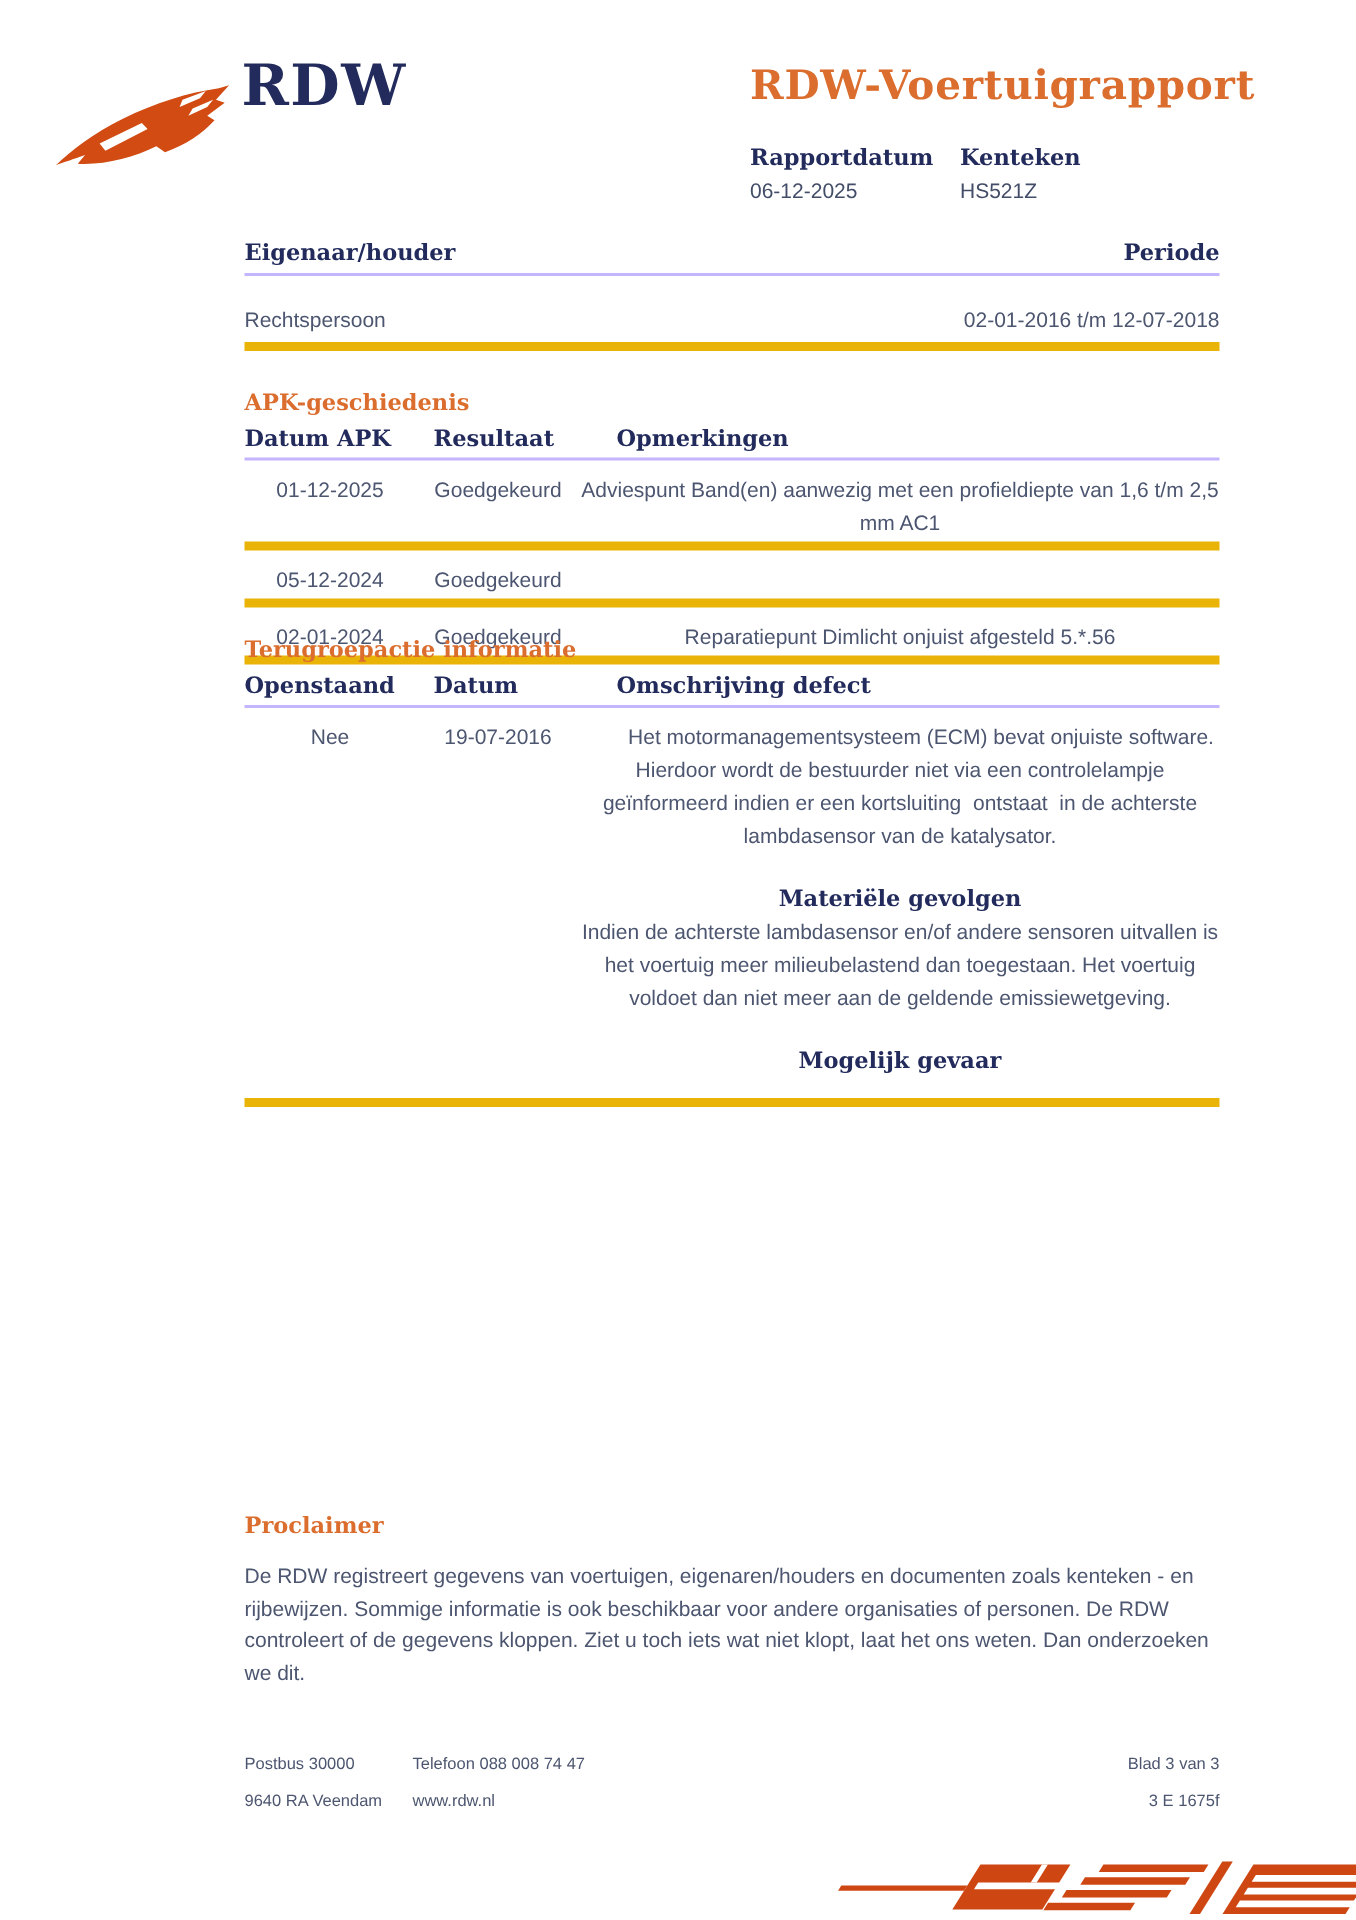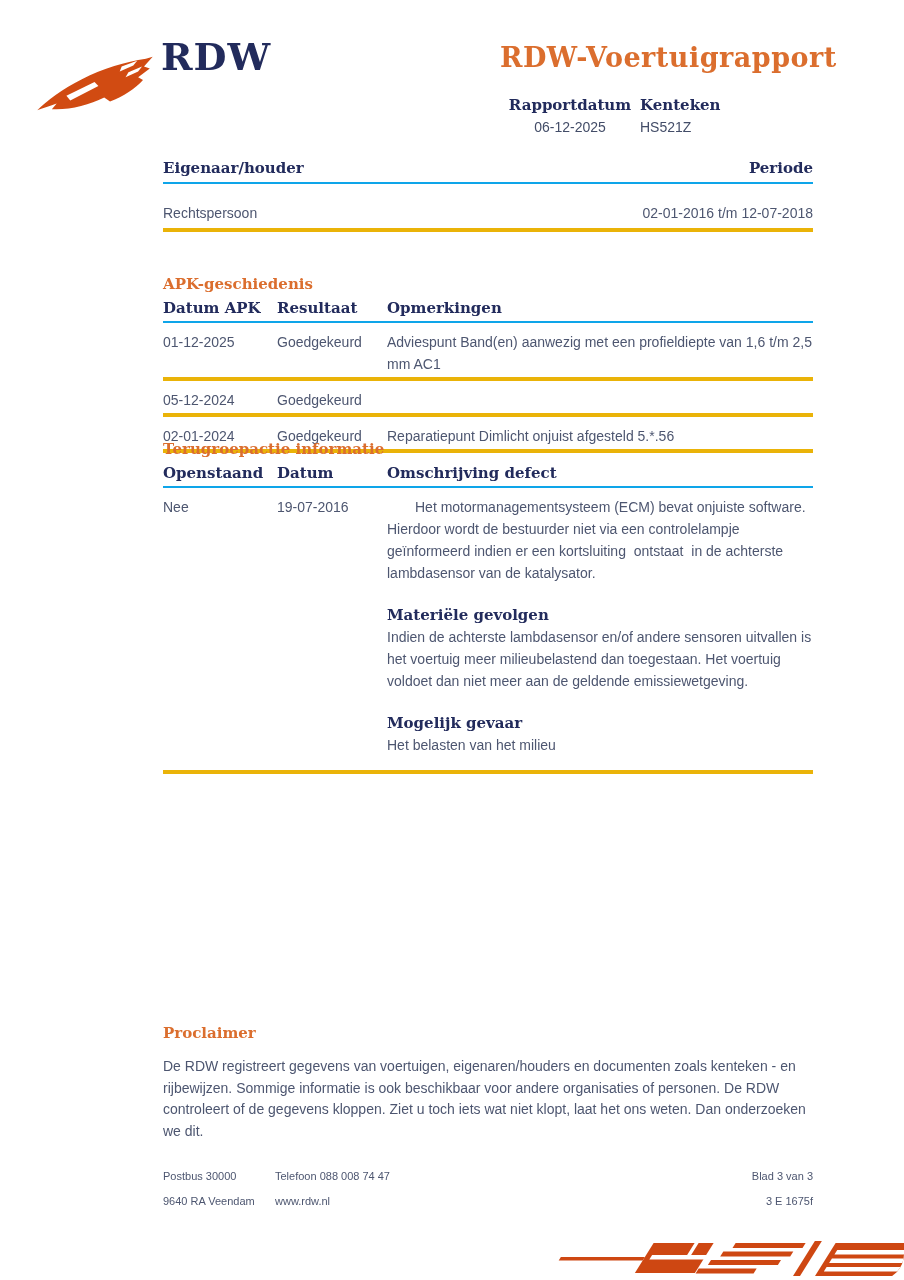--- a/index.html
+++ b/index.html
@@ -2,38 +2,37 @@
 <html><head>
 <meta charset="utf-8">
 <style>
   * { margin:0; padding:0; box-sizing:border-box; }
   html,body { background:#ffffff; }
   .page {
     position:relative; width:904px; height:1280px;
     background:#ffffff; overflow:hidden;
     font-family:"Liberation Sans", sans-serif;
     color:#4D5670;
-    border-radius:26px;
   }
   .slab { font-family:"DejaVu Serif", serif; font-weight:bold; color:#222B5C; }
   .orange { color:#DB6E2E; }
 
   
   .logo { position:absolute; left:33px; top:52px; width:124px; height:64px; }
   .wordmark { position:absolute; left:161px; top:34px; font-size:38px; letter-spacing:1px; }
   .doc-title { position:absolute; left:500px; top:42px; font-size:27px; letter-spacing:0.5px; }
   .meta { position:absolute; left:500px; top:96px; display:flex; }
-  .meta .col1 { width:140px;text-align:center; }
+  .meta .col1 { width:140px; }
   .meta .label { font-size:15px; display:block; }
   .meta .value { font-size:14px; display:block; margin-top:5px; color:#434D68; }
 
   
-  .rule-orange { border-bottom:2px solid #0ea5e9; }
-  .rule-gray { border-bottom:4px solid #eab308; }
-  .sec-title { font-size:15px;margin-top:16px; }
+  .rule-orange { border-bottom:2px solid #c4b5fd;gap:12px; }
+  .rule-gray { border-bottom:6px solid #eab308;text-align:center; }
+  .sec-title { font-size:15px; }
 
   
   .owner { position:absolute; left:163px; top:159px; width:650px; }
   .owner .head { display:flex; justify-content:space-between; font-size:15px; padding-bottom:5px; }
   .owner .row { display:flex; justify-content:space-between; font-size:14px; padding:21px 0 7px 0; }
 
   
   .table-sec { position:absolute; left:163px; width:650px; }
   .apk { top:259px; }
   .recall { top:424px; }
@@ -125,21 +124,20 @@
       <span class="slab">Omschrijving defect</span>
     </div>
     <div class="trow rule-gray">
       <span>Nee</span>
       <span>19-07-2016</span>
       <span>
         <span class="cell-wrap">Het motormanagementsysteem (ECM) bevat onjuiste software. Hierdoor wordt de bestuurder niet via een controlelampje geïnformeerd indien er een kortsluiting  ontstaat  in de achterste lambdasensor van de katalysator.</span>
         <span class="sub-head slab" style="display:block">Materiële gevolgen</span>
         <span style="display:block">Indien de achterste lambdasensor en/of andere sensoren uitvallen is het voertuig meer milieubelastend dan toegestaan. Het voertuig voldoet dan niet meer aan de geldende emissiewetgeving.</span>
         <span class="sub-head slab" style="display:block">Mogelijk gevaar</span>
-        <span style="display:block">Het belasten van het milieu</span>
       </span>
     </div>
   </div>
 
   <div class="proclaimer">
     <div class="sec-title slab orange">Proclaimer</div>
     <p>De RDW registreert gegevens van voertuigen, eigenaren/houders en documenten zoals kenteken - en rijbewijzen. Sommige informatie is ook beschikbaar voor andere organisaties of personen. De RDW controleert of de gegevens kloppen. Ziet u toch iets wat niet klopt, laat het ons weten. Dan onderzoeken we dit.</p>
   </div>
 
   <div class="footer">

